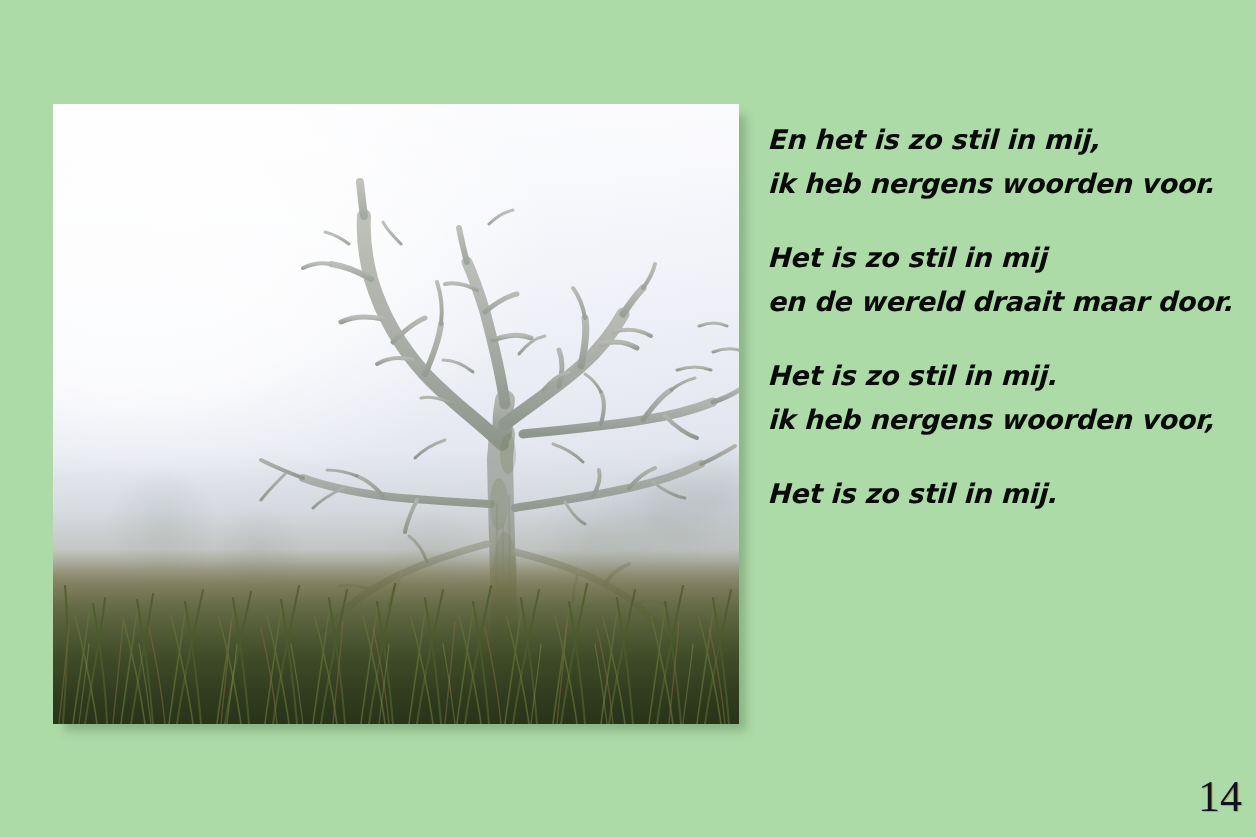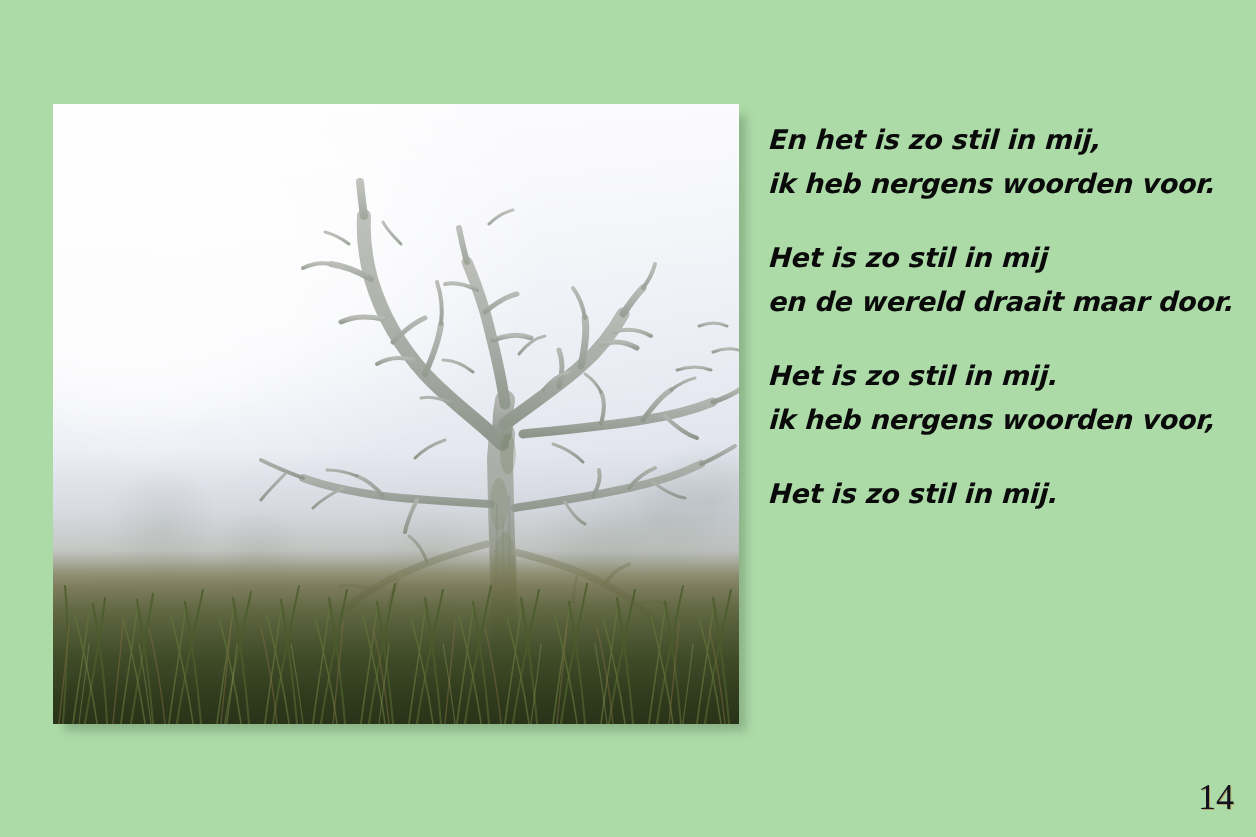--- a/index.html
+++ b/index.html
@@ -152,21 +152,21 @@
     letter-spacing: -0.2px;
     transform: skewX(-4deg);
     transform-origin: left bottom;
   }
 
   #page-number {
     position: absolute;
     left: 1198px;
     top: 772px;
     font-family: "Liberation Serif", serif;
-    font-size: 36px;
+    font-size: 44px;
     line-height: 50px;
     color: #111122;
     text-shadow: 1px 1px 0 rgba(180,120,40,0.55);
   }
 </style>
 </head>
 <body>
 
 <div id="slide">
 

